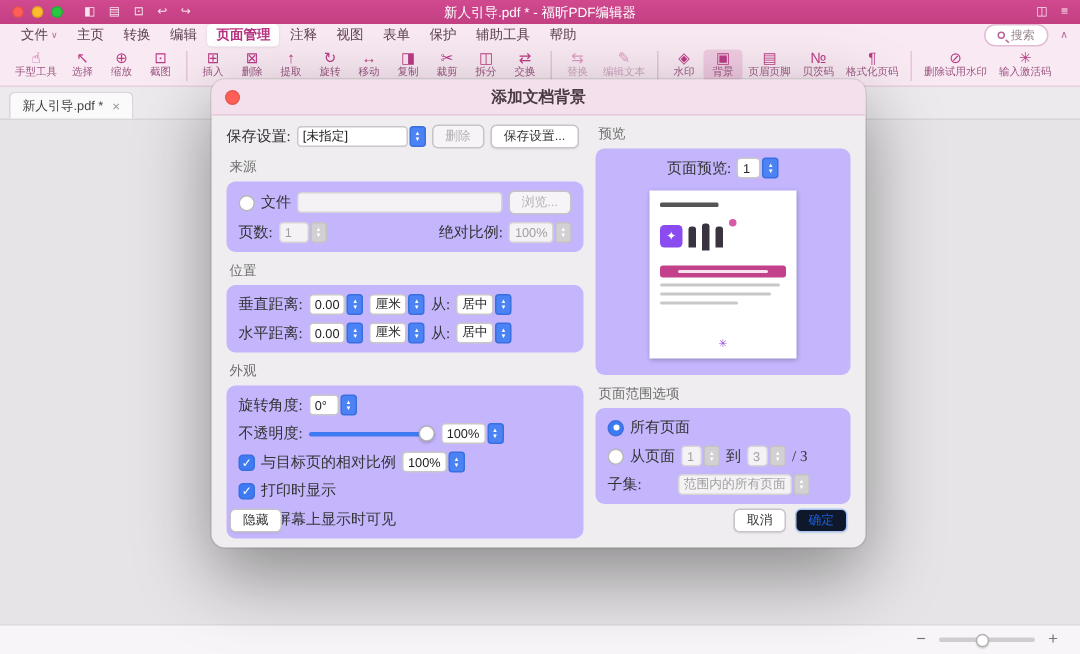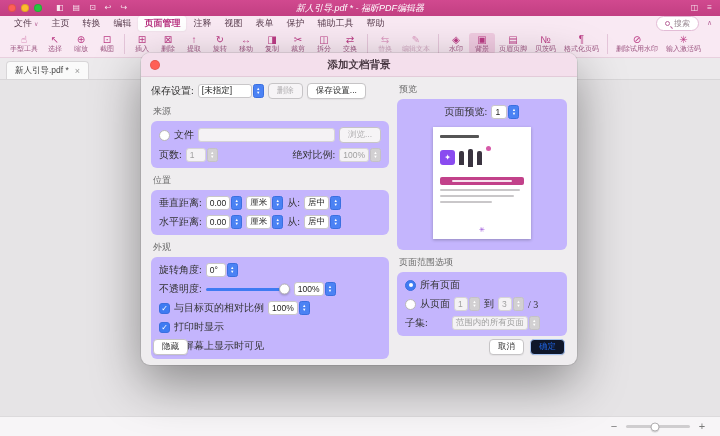--- a/index.html
+++ b/index.html
@@ -11,21 +11,21 @@
 
   
   .titlebar { height:16px; background:linear-gradient(#d1498f,#c23f82);
     display:flex; align-items:center; padding:0 8px; position:relative; }
   .lights { display:flex; gap:5px; }
   .light { width:8px; height:8px; border-radius:50%; border:1px solid rgba(0,0,0,.12); }
   .l-red{background:#ff5f57}.l-yel{background:#febc2e}.l-grn{background:#28c840}
   .tb-icons { display:flex; gap:9px; margin-left:14px; }
   .tb-ic { color:rgba(255,255,255,.85); font-size:8px; line-height:1; }
   .win-title { position:absolute; left:50%; transform:translateX(-50%);
-    color:#fff; font-size:9px; white-space:nowrap;font-style:italic; }
+    color:#fff; font-size:9px; white-space:nowrap; }
   .tb-right { margin-left:auto; display:flex; gap:9px; }
 
   
   .menubar { height:14px; background:#f9e9f3; display:flex; align-items:center;
     padding:0 8px; gap:1px; }
   .menu-item { font-size:9px; color:#5d4152; padding:1px 6px; border-radius:3px;
     display:flex; align-items:center; gap:2px; white-space:nowrap; }
   .menu-item.active { color:#b83380; font-weight:bold; background:#ffffff;
     box-shadow:0 0 2px rgba(0,0,0,.1); }
   .caret { font-size:6px; color:#b8669a; }
@@ -318,21 +318,21 @@
     <span class="dlg-close"></span>
     <span class="dlg-title">添加文档背景</span>
   </div>
 
   <div class="dlg-body">
 
     <div class="col-left">
 
       <div class="row">
         <span class="lbl">保存设置:</span>
-        <span class="popup" style="width:66px;">
+        <span class="popup" style="width:86px;">
           <span class="pv grow">[未指定]</span>
           <span class="sb"></span>
         </span>
         <span class="btn disabled">删除</span>
         <span class="btn">保存设置...</span>
       </div>
 
       <div class="sec-label">来源</div>
       <div class="box">
         <div class="row">

